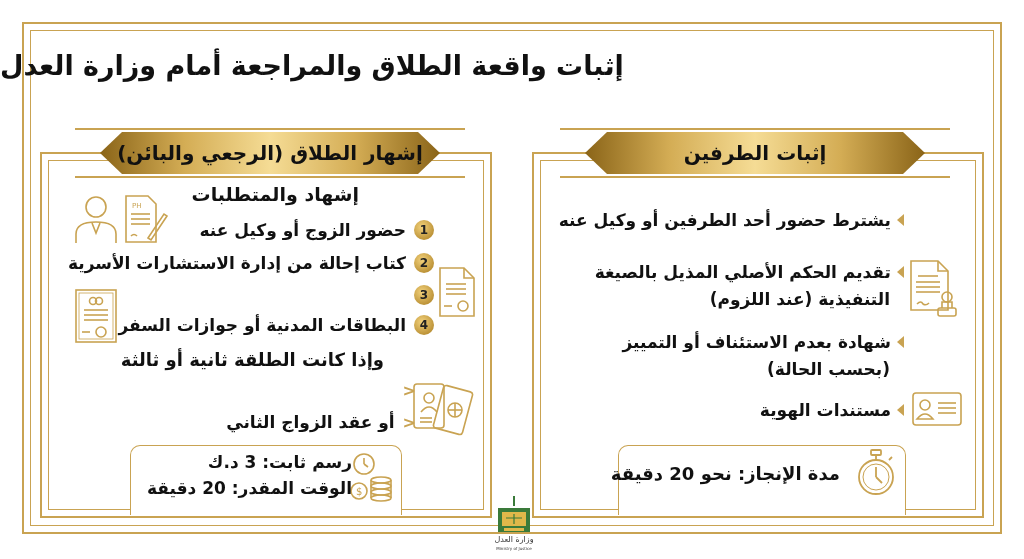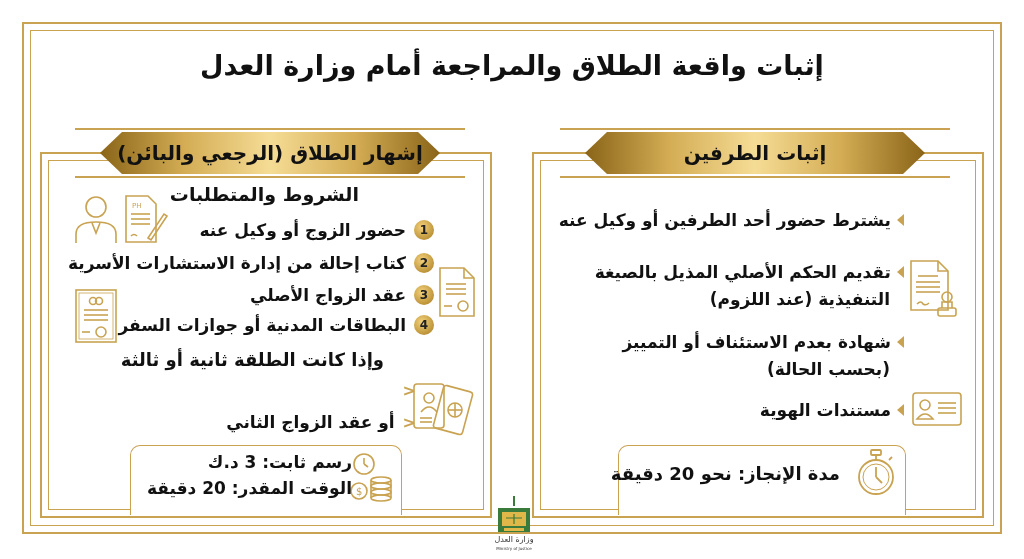--- a/index.html
+++ b/index.html
@@ -4,21 +4,21 @@
 <style>
   * { box-sizing: border-box; margin: 0; padding: 0; }
   html, body { width: 1024px; height: 559px; overflow: hidden; background: #ffffff; }
   body { position: relative; font-family: "DejaVu Sans", sans-serif; color: #111; }
 
   .frame { position: absolute; border: 2px solid #c9a352; }
   .frame-outer-1 { left: 22px; top: 22px; width: 980px; height: 512px; }
   .frame-outer-2 { left: 30px; top: 30px; width: 964px; height: 496px; border-width: 1.5px; }
 
   .main-title {
-    position: absolute; left: 0; top: 50px; width: 1024px; text-align: center;
+    position: absolute; left: 0; top: 50px; width: 1024px; text-align: left;
     font-size: 27px; font-weight: bold; direction: rtl; color: #111;
   }
   .panel-border { position: absolute; border: 2px solid #c9a352; }
   .panel-border.inner { border-width: 1.5px; }
 
   .banner {
     position: absolute; height: 42px; display: flex; align-items: center; justify-content: center;
     background: linear-gradient(90deg, #8a6418 0%, #d4ad55 25%, #f5dc95 50%, #d4ad55 75%, #8a6418 100%);
     clip-path: polygon(22px 0, calc(100% - 22px) 0, 100% 50%, calc(100% - 22px) 100%, 22px 100%, 0 50%);
     font-size: 20px; font-weight: bold; color: #111; direction: rtl;
@@ -117,21 +117,21 @@
   <div class="row" style="right:184px; top:463px; font-size:18px;text-align:right;">مدة الإنجاز: نحو 20 دقيقة</div>
 </div>
 
 <div>
   <div class="panel-border" style="left:40px; top:152px; width:452px; height:366px;"></div>
   <div class="panel-border inner" style="left:48px; top:160px; width:436px; height:350px;"></div>
   <div class="banner-rule" style="left:75px; top:128px; width:390px;"></div>
   <div class="banner-rule" style="left:75px; top:176px; width:390px;"></div>
   <div class="banner" style="left:100px; top:132px; width:340px;">إشهار الطلاق (الرجعي والبائن)</div>
 
-  <div class="row" style="right:665px; top:183px; font-size:19px;">الشروط والمتطلبات</div>
+  <div class="row" style="right:665px; top:183px; font-size:19px;">إشهاد والمتطلبات</div>
 
   <div class="icon" style="left:72px; top:192px; width:48px; height:52px;">
     <svg viewBox="0 0 48 52" fill="none" stroke="#c9a352" stroke-width="1.6">
       <circle cx="24" cy="15" r="10"></circle>
         <path d="M4 51 V42 q0 -12 20 -12 q20 0 20 12 V51"></path>
         <path d="M20 31 l4 10 l4 -10"></path>
     </svg>
   </div>
   <div class="icon" style="left:124px; top:194px; width:44px; height:50px;">
     <svg viewBox="0 0 44 50" fill="none" stroke="#c9a352" stroke-width="1.6">
@@ -148,21 +148,20 @@
   <div class="row" style="right:590px; top:220px;">
     <span class="num">1</span>
     <span>حضور الزوج أو وكيل عنه</span>
   </div>
   <div class="row" style="right:590px; top:253px;">
     <span class="num">2</span>
     <span>كتاب إحالة من إدارة الاستشارات الأسرية</span>
   </div>
   <div class="row" style="right:590px; top:285px;">
     <span class="num">3</span>
-    <span>عقد الزواج الأصلي</span>
   </div>
   <div class="row" style="right:590px; top:315px;">
     <span class="num">4</span>
     <span>البطاقات المدنية أو جوازات السفر</span>
   </div>
 
   <div class="icon" style="left:438px; top:266px; width:40px; height:52px;">
     <svg viewBox="0 0 40 52" fill="none" stroke="#c9a352" stroke-width="1.6">
       <path d="M2 2 H26 L36 12 V50 H2 Z"></path>
         <path d="M26 2 V12 H36"></path>

